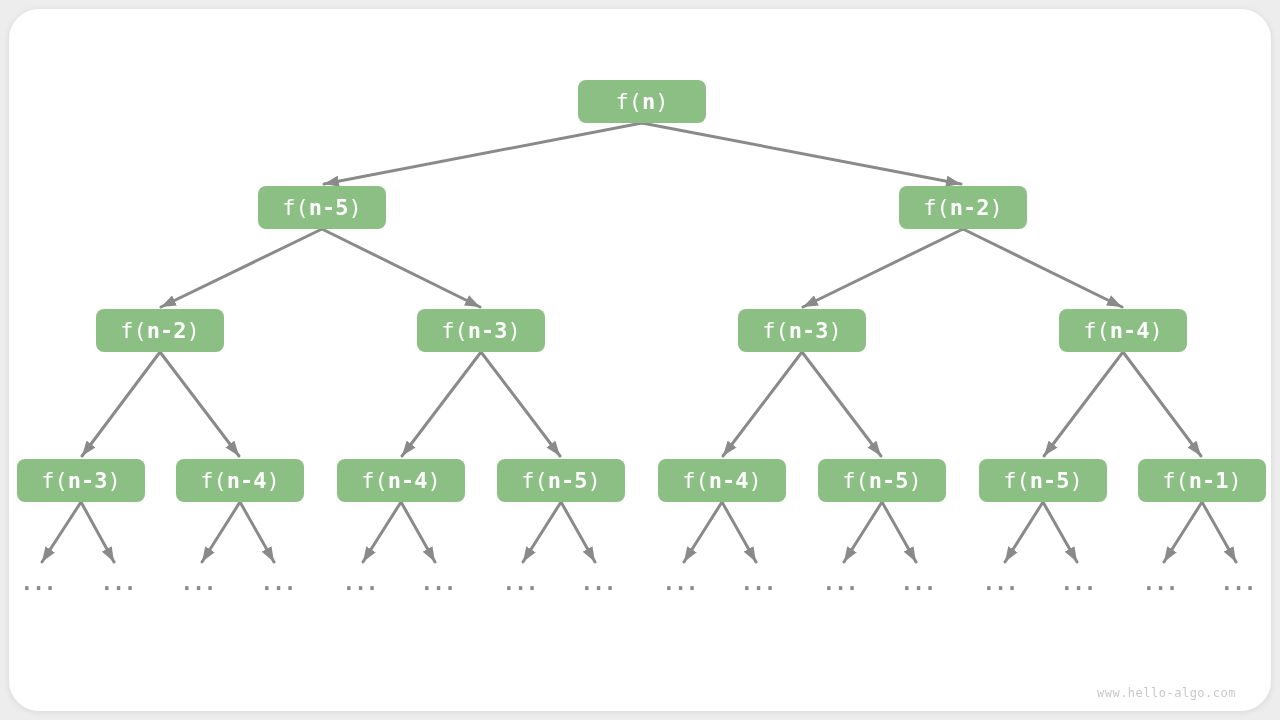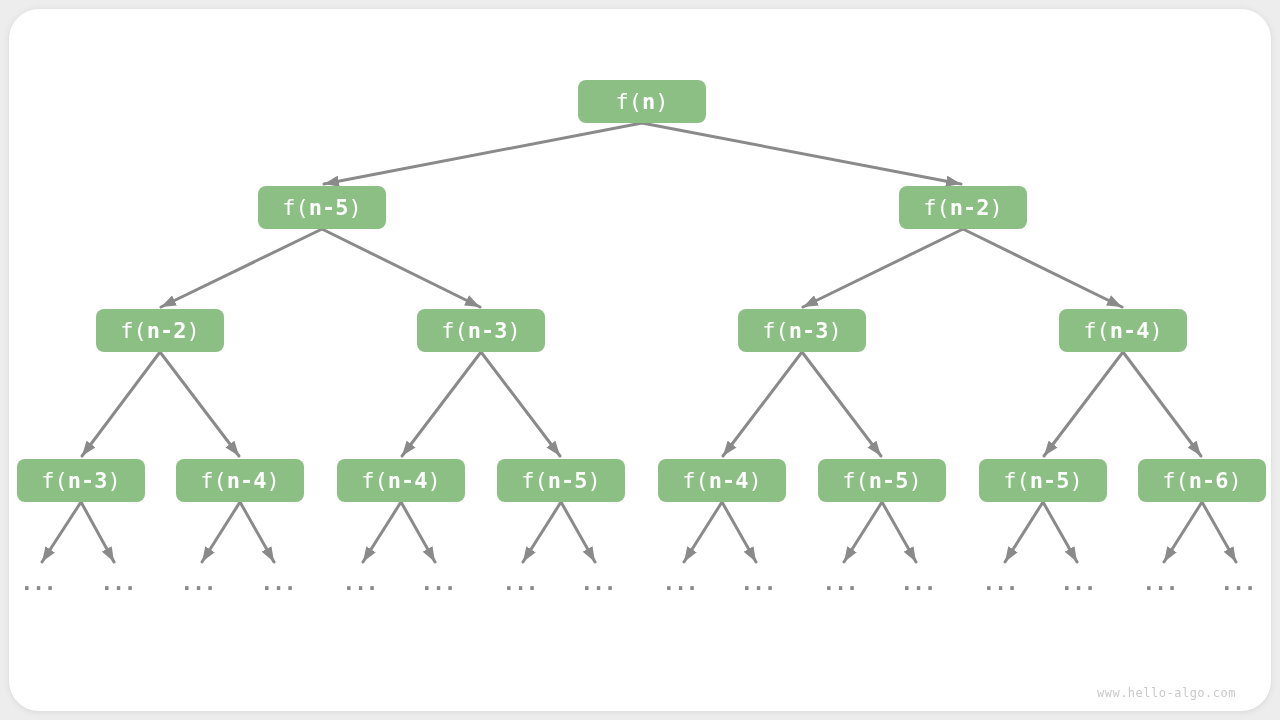--- a/index.html
+++ b/index.html
@@ -120,21 +120,21 @@
 <div class="node" style="left:738px;top:309px;"><span class="pre">f(</span><span class="arg">n-3</span><span class="suf">)</span></div>
 <div class="node" style="left:1059px;top:309px;"><span class="pre">f(</span><span class="arg">n-4</span><span class="suf">)</span></div>
 
 <div class="node" style="left:17px;top:459px;"><span class="pre">f(</span><span class="arg">n-3</span><span class="suf">)</span></div>
 <div class="node" style="left:176px;top:459px;"><span class="pre">f(</span><span class="arg">n-4</span><span class="suf">)</span></div>
 <div class="node" style="left:337px;top:459px;"><span class="pre">f(</span><span class="arg">n-4</span><span class="suf">)</span></div>
 <div class="node" style="left:497px;top:459px;"><span class="pre">f(</span><span class="arg">n-5</span><span class="suf">)</span></div>
 <div class="node" style="left:658px;top:459px;"><span class="pre">f(</span><span class="arg">n-4</span><span class="suf">)</span></div>
 <div class="node" style="left:818px;top:459px;"><span class="pre">f(</span><span class="arg">n-5</span><span class="suf">)</span></div>
 <div class="node" style="left:979px;top:459px;"><span class="pre">f(</span><span class="arg">n-5</span><span class="suf">)</span></div>
-<div class="node" style="left:1138px;top:459px;"><span class="pre">f(</span><span class="arg">n-6</span><span class="suf">)</span></div>
+<div class="node" style="left:1138px;top:459px;"><span class="pre">f(</span><span class="arg">n-1</span><span class="suf">)</span></div>
 
 <div class="dots" style="left:8px;">...</div>
 <div class="dots" style="left:88px;">...</div>
 <div class="dots" style="left:168px;">...</div>
 <div class="dots" style="left:248px;">...</div>
 <div class="dots" style="left:330px;">...</div>
 <div class="dots" style="left:408px;">...</div>
 <div class="dots" style="left:490px;">...</div>
 <div class="dots" style="left:568px;">...</div>
 <div class="dots" style="left:650px;">...</div>

